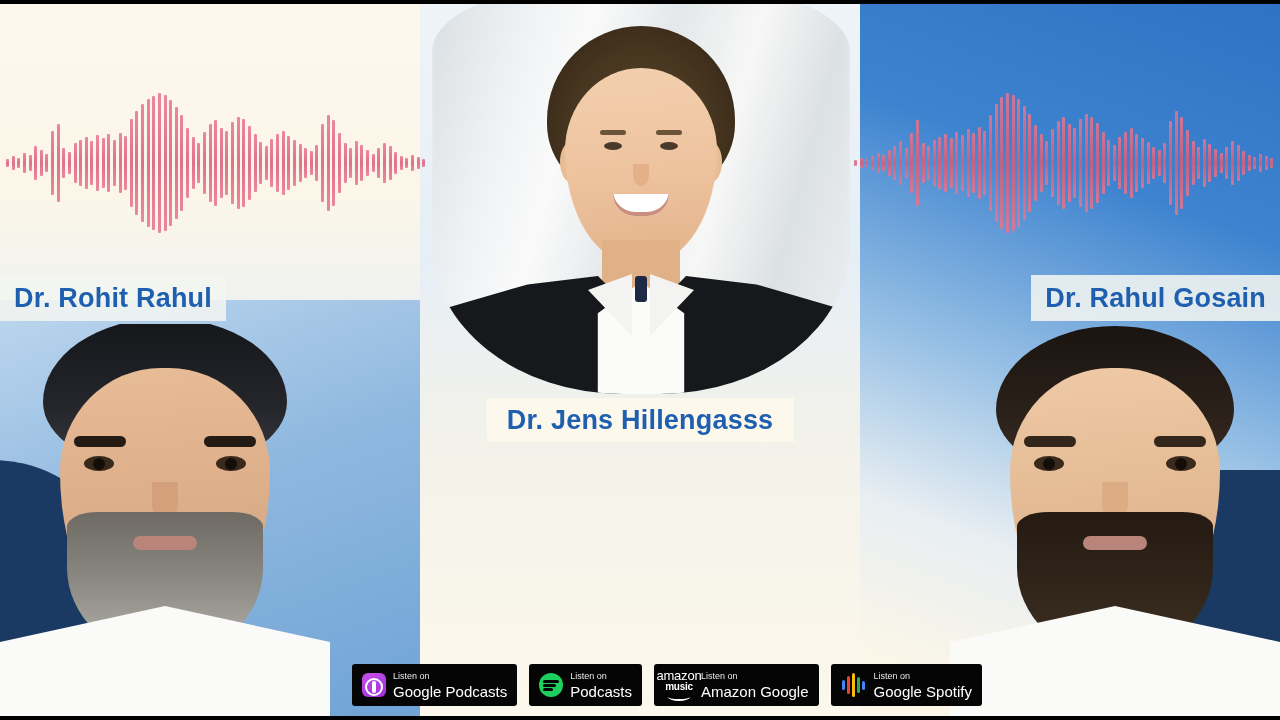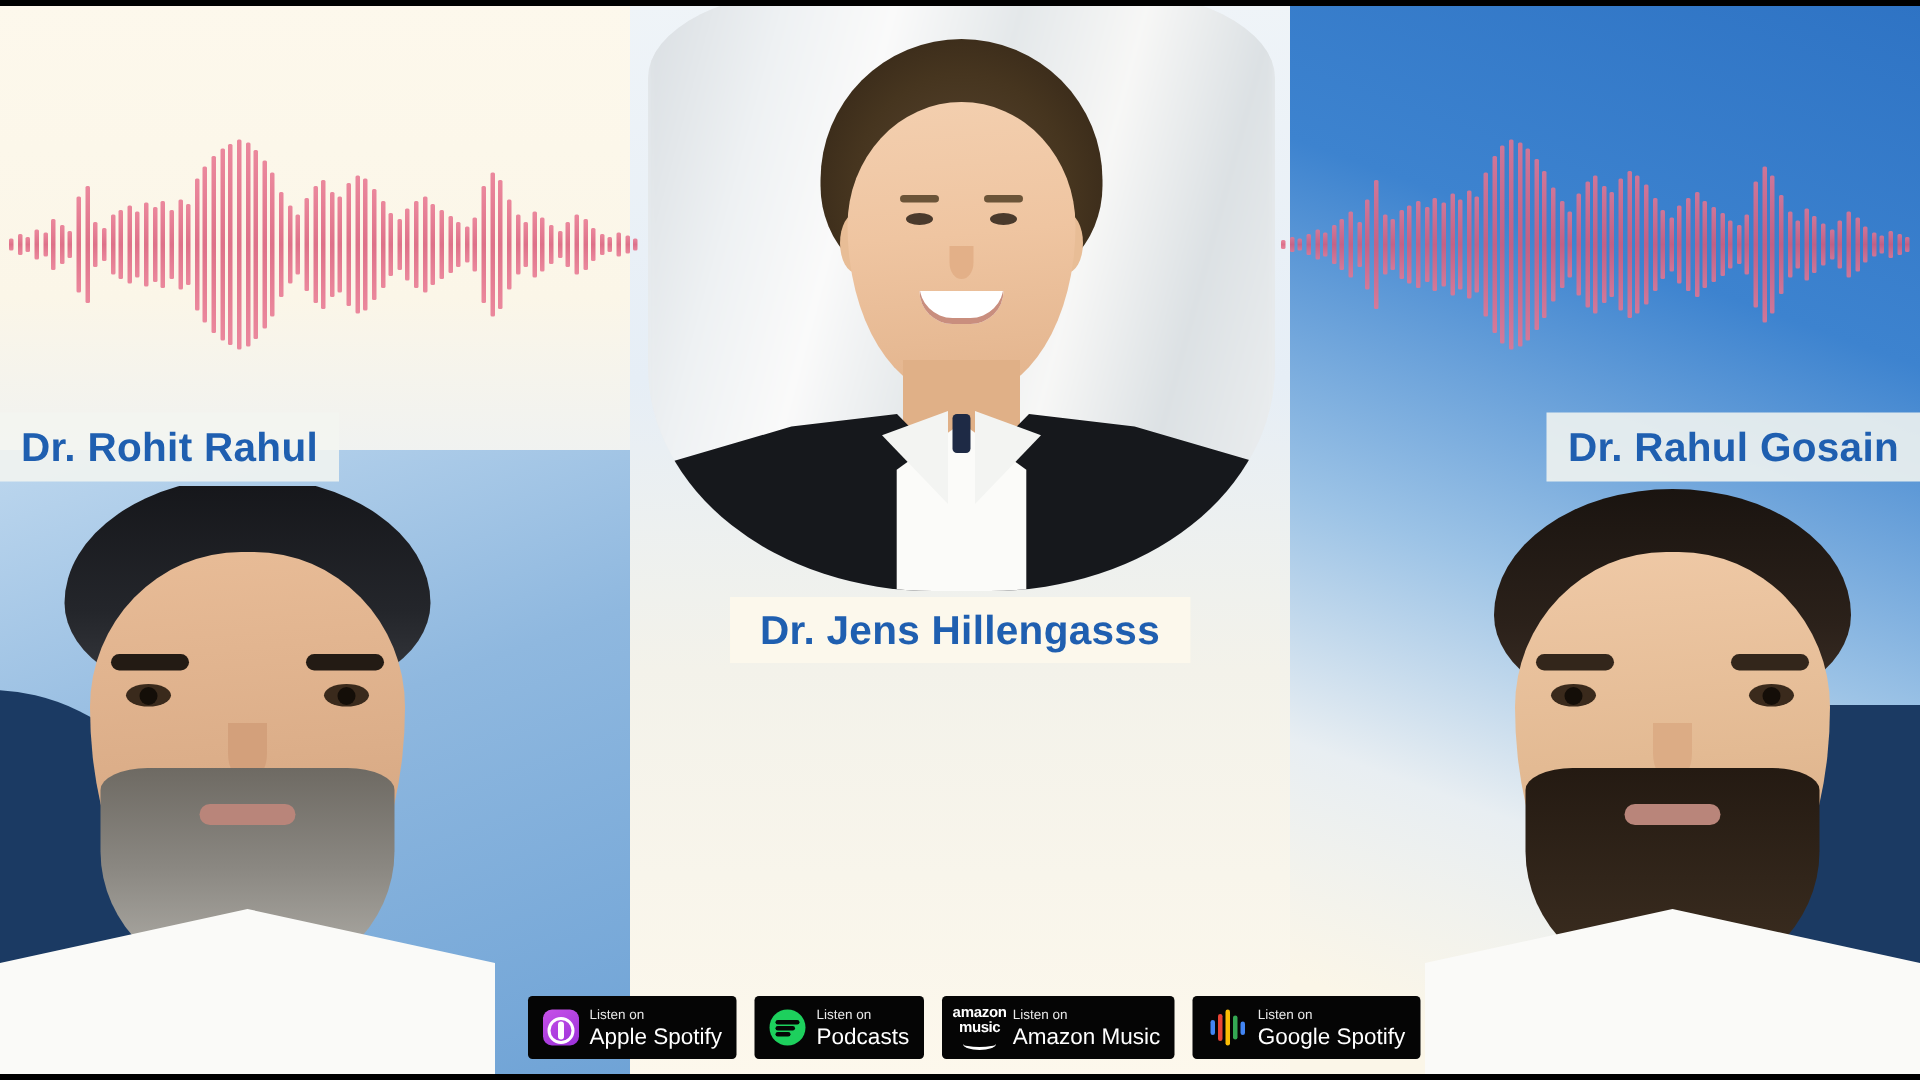--- a/index.html
+++ b/index.html
@@ -411,21 +411,21 @@
   .spotify-ic i:nth-child(1) { top: 7px;  width: 16px; }
   .spotify-ic i:nth-child(2) { top: 11px; width: 13px; }
   .spotify-ic i:nth-child(3) { top: 15px; width: 10px; }
   .amazon-ic {
     width: 30px;
     display: flex;
     flex-direction: column;
     align-items: center;
     line-height: 1;
   }
-  .amazon-ic .a1 { color: #fff; font-size: 10px; font-weight: bold; letter-spacing: -.2px; text-align: center; }
+  .amazon-ic .a1 { color: #fff; font-size: 13px; font-weight: normal; letter-spacing: -.2px; text-align: center; }
   .amazon-ic .a2 { color: #fff; font-size: 10px; font-weight: bold; letter-spacing: -.3px; }
   .amazon-ic .a3 {
     width: 22px; height: 6px;
     border-bottom: 2px solid #fff;
     border-radius: 0 0 50% 50%;
     margin-top: 1px;
   }
   .google-ic {
     width: 26px; height: 24px;
     display: flex;
@@ -663,21 +663,21 @@
   <div class="nameplate np-right">Dr. Rahul Gosain</div>
   <div class="nameplate np-center">Dr. Jens Hillengasss</div>
 
 
   <div class="badges">
 
     <div class="badge">
       <span class="ic apple-ic"></span>
       <span class="badge-text">
         <span class="badge-listen">Listen on</span>
-        <span class="badge-name">Apple Spotify</span>
+        <span class="badge-name">Google Podcasts</span>
       </span>
     </div>
 
     <div class="badge">
       <span class="ic spotify-ic">
           <i></i>
           <i></i>
           <i></i>
         </span>
       <span class="badge-text">
@@ -687,21 +687,21 @@
     </div>
 
     <div class="badge">
       <span class="ic amazon-ic">
         <span class="a1">amazon</span>
         <span class="a2">music</span>
         <span class="a3"></span>
       </span>
       <span class="badge-text">
         <span class="badge-listen">Listen on</span>
-        <span class="badge-name">Amazon Music</span>
+        <span class="badge-name">Amazon Google</span>
       </span>
     </div>
 
     <div class="badge">
       <span class="ic google-ic">
         <i style="height:10px;background:#4285F4"></i>
         <i style="height:18px;background:#EA4335"></i>
         <i style="height:24px;background:#FBBC05"></i>
         <i style="height:16px;background:#34A853"></i>
         <i style="height:9px;background:#4285F4"></i>

